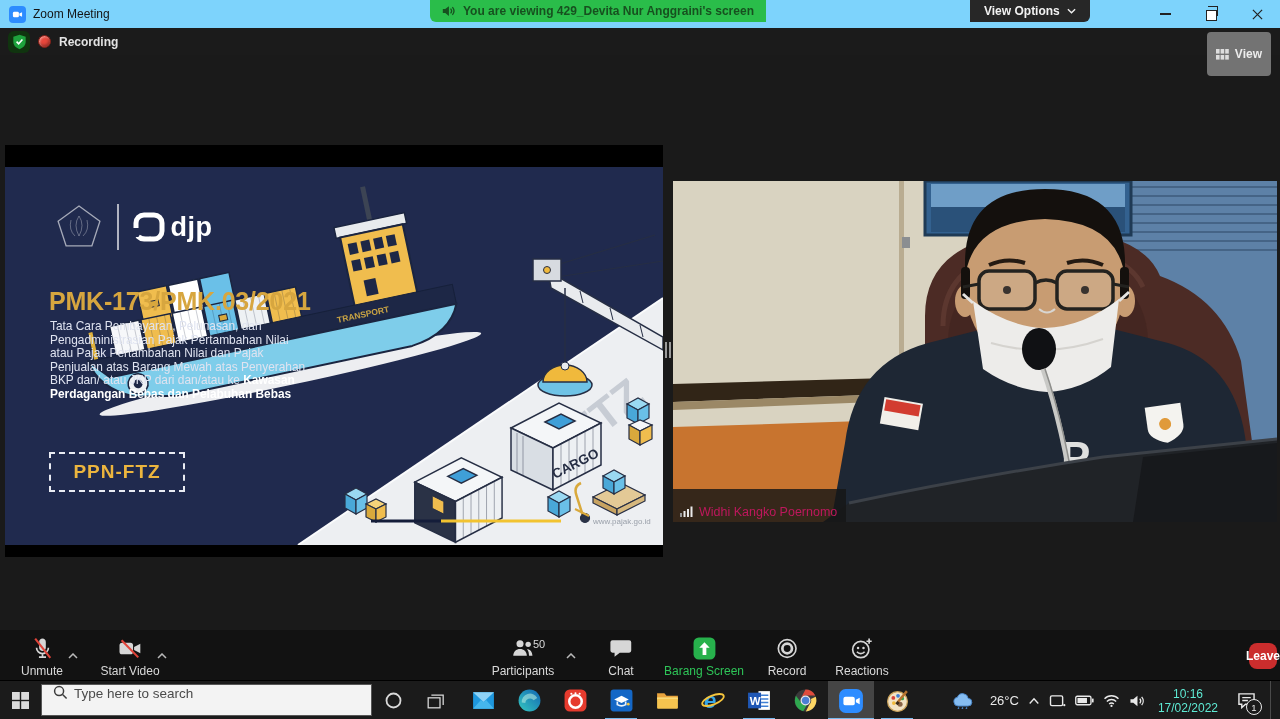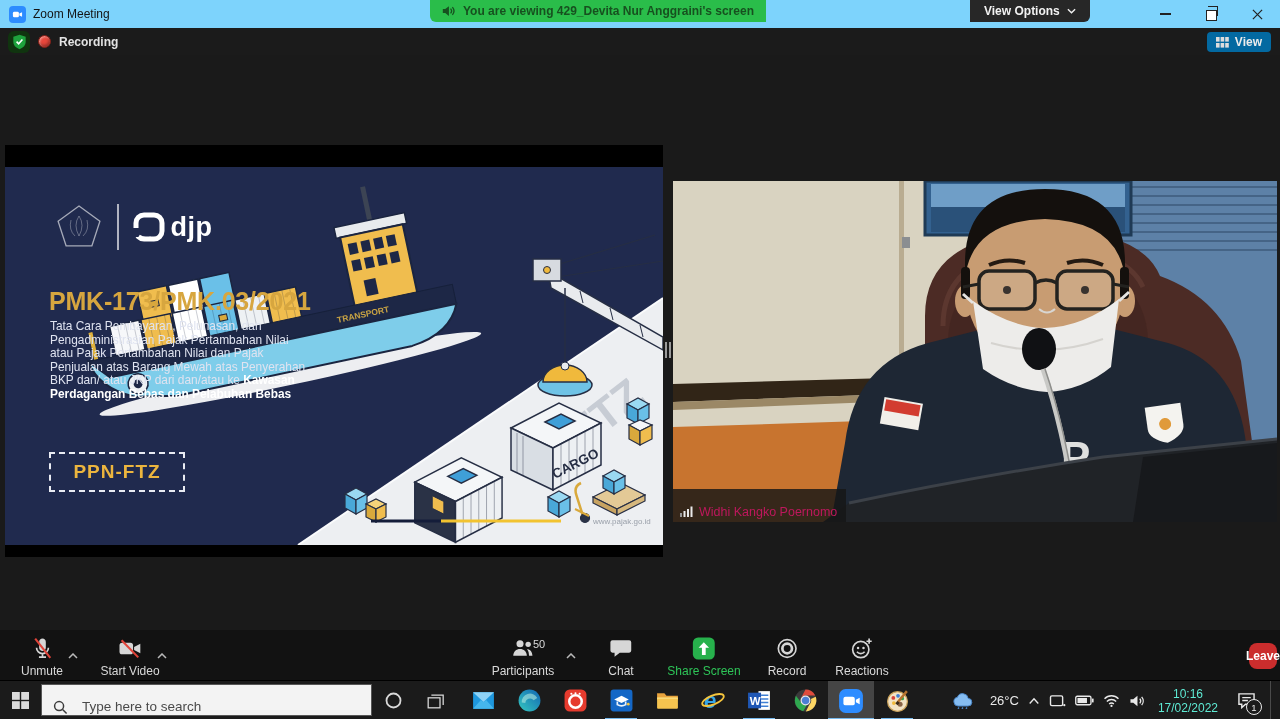--- a/index.html
+++ b/index.html
@@ -22,22 +22,22 @@
   .restore-glyph{position:relative;width:9px;height:9px;border:1.2px solid #222;background:#fff;margin-top:2px;}
   .restore-glyph::before{content:"";position:absolute;left:1.6px;top:-4.6px;width:9px;height:9px;border:1.2px solid #222;border-left:none;border-bottom:none;}
 
   
   .meetbar{position:absolute;left:0;top:28px;width:1280px;height:27px;background:#1b1b1b;font-weight:bold;}
   .shield-wrap{position:absolute;left:8px;top:3px;width:22px;height:22px;background:#10340f;border-radius:6px;display:flex;align-items:center;justify-content:center;}
   .rec-group{position:absolute;left:38px;top:0;height:27px;display:flex;align-items:center;gap:8px;}
   .rec-dot{width:11px;height:11px;border-radius:50%;background:#e8473c;border:1px solid #7e2018;
            box-shadow:inset 1px 1px 2px rgba(255,255,255,.45), inset -1px -2px 3px rgba(0,0,0,.35);}
   .rec-label{font-size:12px;color:#e3e3e3;}
-  .view-pill{position:absolute;right:9px;top:4px;height:20px;background:#0369a1;border-radius:4px;
-             display:flex;align-items:center;gap:6px;padding:0 9px;font-size:12px;color:#ececec;cursor:pointer;}
+  .view-pill{position:absolute;right:9px;top:4px;height:20px;background:#737373;border-radius:4px;
+             display:flex;align-items:center;gap:6px;padding:12px 9px;font-size:12px;color:#ececec;cursor:pointer;}
 
   
   .share-frame{position:absolute;left:5px;top:145px;width:658px;height:412px;background:#000;}
   .slide{position:absolute;left:0;top:22px;width:658px;height:378px;background:#202a4e;overflow:hidden;}
   .illus{position:absolute;left:0;top:0;width:658px;height:378px;}
   .logo-row{position:absolute;left:50px;top:36px;display:flex;align-items:center;gap:14px;}
   .logo-divider{width:1.5px;height:46px;background:rgba(255,255,255,.65);}
   .djp-wordmark{display:flex;align-items:center;gap:6px;}
   .djp-text{font-size:27px;font-weight:bold;color:#fff;letter-spacing:.5px;}
   .slide-title{position:absolute;left:44px;top:120px;font-size:25px;font-weight:bold;color:#d7a63f;letter-spacing:-.2px;}
@@ -62,21 +62,21 @@
   .lbl-green{color:#2ec558;}
   .chev{position:absolute;top:15px;cursor:pointer;}
   .pcount{position:absolute;left:533px;top:8px;font-size:11px;color:#d9d9d9;}
   .leave-btn{position:absolute;left:1217px;top:13px;width:28px;height:26px;background:#cb2d2d;border-radius:8px;
              display:flex;align-items:center;justify-content:center;font-size:12px;font-weight:bold;color:#fff;cursor:pointer;margin-left:32px;}
 
   
   .taskbar{position:absolute;left:0;top:680px;width:1280px;height:39px;background:#1b1b1b;border-top:1px solid #000;}
   .tb-btn{position:absolute;top:0;height:39px;display:flex;align-items:center;justify-content:center;cursor:pointer;}
   .searchbox{position:absolute;left:41px;top:3px;width:331px;height:32px;background:#f3f3f3;border:1px solid #565656;
-             box-sizing:border-box;display:flex;align-items:flex-end;gap:12px;padding:0 11px;}
+             box-sizing:border-box;display:flex;align-items:flex-start;gap:4px;padding:0 11px;}
   .searchbox input{flex:1;border:none;background:transparent;outline:none;font-size:13.5px;color:#3a3a3a;font-family:"Liberation Sans",sans-serif;}
   .searchbox input::placeholder{color:#4a4a4a;opacity:1;}
   .slot{position:absolute;top:0;width:46px;height:39px;display:flex;align-items:center;justify-content:center;cursor:pointer;}
   .slot.open::after{content:"";position:absolute;left:7px;right:7px;bottom:0;height:2px;background:#76b9ed;}
   .slot.active{background:#454545;}
   .slot.active::after{left:0;right:0;}
   .tray{position:absolute;right:4px;top:0;height:39px;display:flex;align-items:center;gap:9px;}
   .tray-item{display:flex;align-items:center;gap:16px;color:#eaeaea;font-size:13px;cursor:pointer;}
   .clock{display:flex;flex-direction:column;align-items:center;justify-content:center;color:#5eead4;
          font-size:12px;line-height:14px;cursor:pointer;padding:0 4px;}
@@ -434,21 +434,21 @@
         <path d="M4,4 h16 a2,2 0 0 1 2,2 v8 a2,2 0 0 1 -2,2 h-9 l-5,4 v-4 h-2 a2,2 0 0 1 -2,-2 V6 a2,2 0 0 1 2,-2 z" fill="#d6d6d6"></path>
       </svg>
       <span class="lbl">Chat</span>
     </div>
 
     <div class="tbtn" style="left:704px;">
       <svg width="25" height="25" viewBox="0 0 24 24">
         <rect x="1.5" y="1.5" width="21" height="21" rx="5" fill="#27b14c"></rect>
         <path d="M12,6 L17,11.2 h-3.2 v7 h-3.6 v-7 H7 z" fill="#fff"></path>
       </svg>
-      <span class="lbl lbl-green">Share Screen</span>
+      <span class="lbl lbl-green">Barang Screen</span>
     </div>
 
     <div class="tbtn" style="left:787px;">
       <svg width="25" height="25" viewBox="0 0 24 24" fill="none" stroke="#d6d6d6">
         <circle cx="12" cy="12" r="8.5" stroke-width="1.6"></circle>
           <circle cx="12" cy="12" r="4.6" stroke-width="2.6"></circle>
       </svg>
       <span class="lbl">Record</span>
     </div>
 

